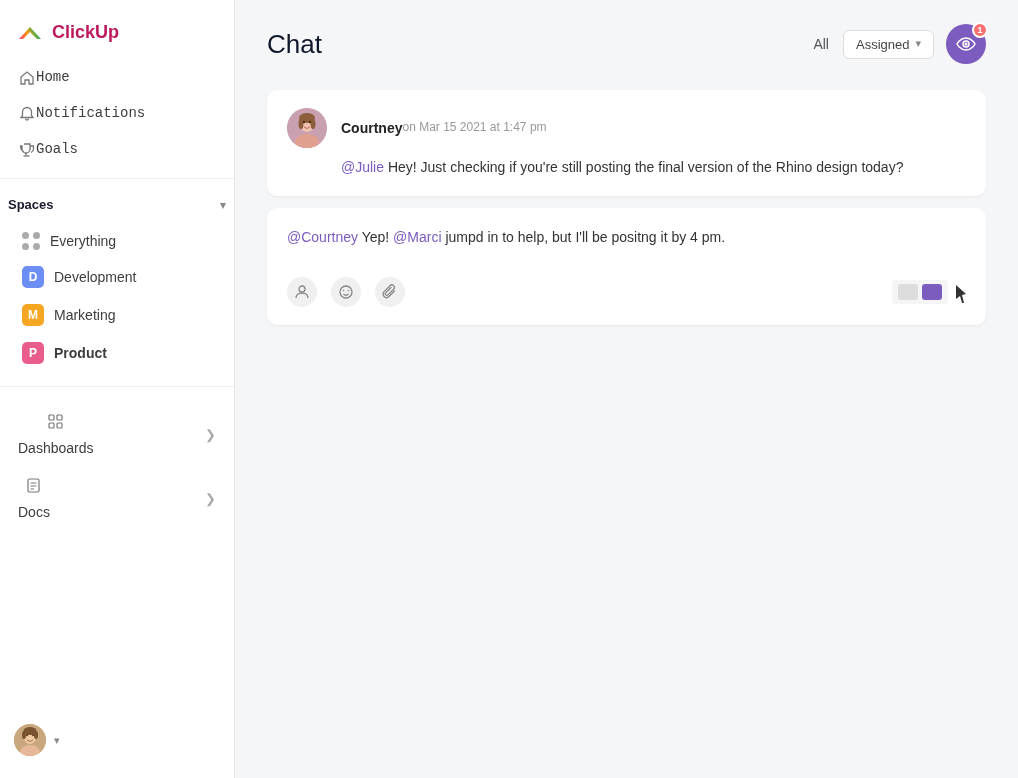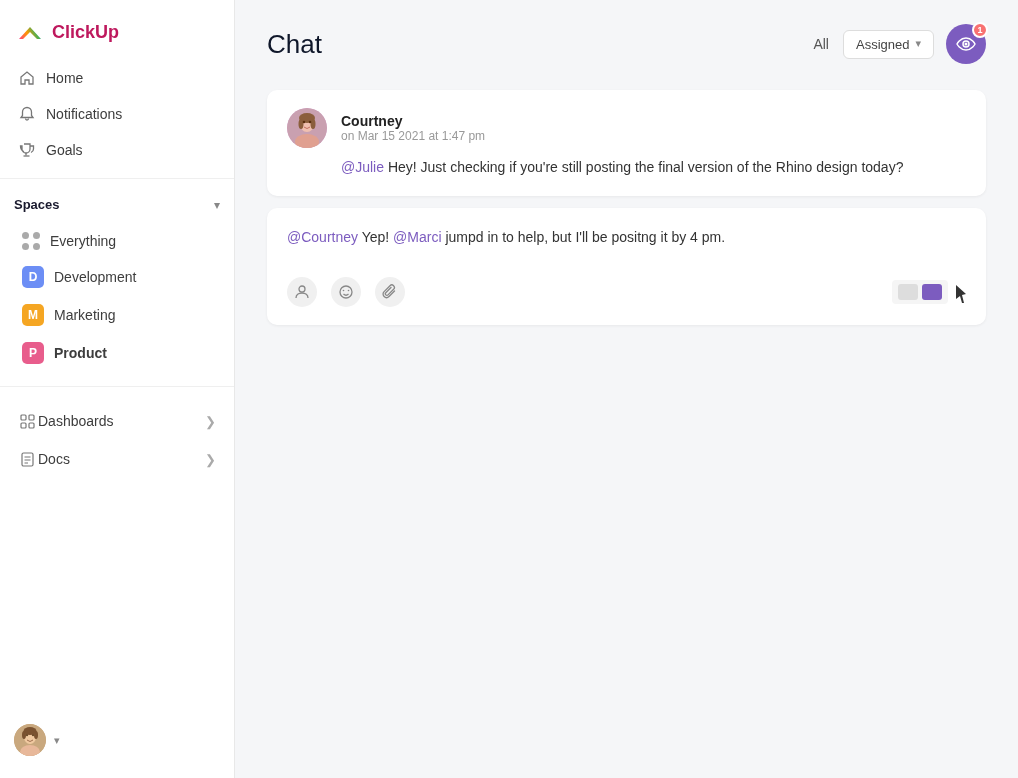--- a/index.html
+++ b/index.html
@@ -25,38 +25,38 @@
     .logo-text {
       font-size: 18px;
       font-weight: 700;
       color: #be185d;
     }
     .sidebar-nav {
       padding: 0 8px;
     }
     .nav-item {
       display: flex;
-      align-items: center;
-      gap: 10px;
+      align-items: flex-start;
       padding: 9px 10px;
       border-radius: 6px;
       cursor: pointer;
       color: #3d3d3d;
       font-size: 14px;
       font-weight: 400;
+      font-family: Liberation Mono, monospace;
     }
     .nav-icon { width: 18px; height: 18px; display: flex; align-items: center; justify-content: center; color: #777; }
 
     .sidebar-divider { border: none; border-top: 1px solid #efefef; margin: 10px 0; }
 
     .spaces-header {
       display: flex;
       align-items: center;
       justify-content: space-between;
-      padding: 8px 14px;
+      padding: 8px 8px;
       cursor: pointer;
     }
     .spaces-header-label { font-size: 13px; font-weight: 700; color: #1a1a2e; }
     .spaces-chevron { color: #888; font-size: 12px; }
 
     .space-item {
       display: flex;
       align-items: center;
       gap: 10px;
       padding: 8px 10px;
@@ -100,21 +100,21 @@
       display: flex;
       align-items: center;
       justify-content: space-between;
       padding: 9px 10px;
       border-radius: 6px;
       cursor: pointer;
       color: #3d3d3d;
       font-size: 14px;
       margin: 2px 0;
     }
-    .sidebar-expand-left { display: flex; align-items: center; gap: 2px; }
+    .sidebar-expand-left { display: flex; align-items: center; gap: 10px; flex-direction: column; }
 
     .sidebar-bottom {
       margin-top: auto;
       padding: 10px 14px;
       display: flex;
       align-items: center;
       gap: 8px;
     }
     .avatar-sm {
       width: 32px;
@@ -225,21 +225,21 @@
       margin-bottom: 8px;
     }
     .message-avatar {
       width: 40px;
       height: 40px;
       border-radius: 50%;
       overflow: hidden;
       background: #d4a5c9;
       flex-shrink: 0;
     }
-    .message-meta { display: flex; flex-direction: column; }
+    .message-meta { display: flex; flex-direction: row; }
     .message-author { font-size: 14px; font-weight: 700; color: #222; }
     .message-time { font-size: 12px; color: #999; }
     .message-body {
       font-size: 14px;
       color: #333;
       line-height: 1.6;
       padding-left: 54px;
     }
     .mention { color: #7c5cbf; font-weight: 500; }
 

